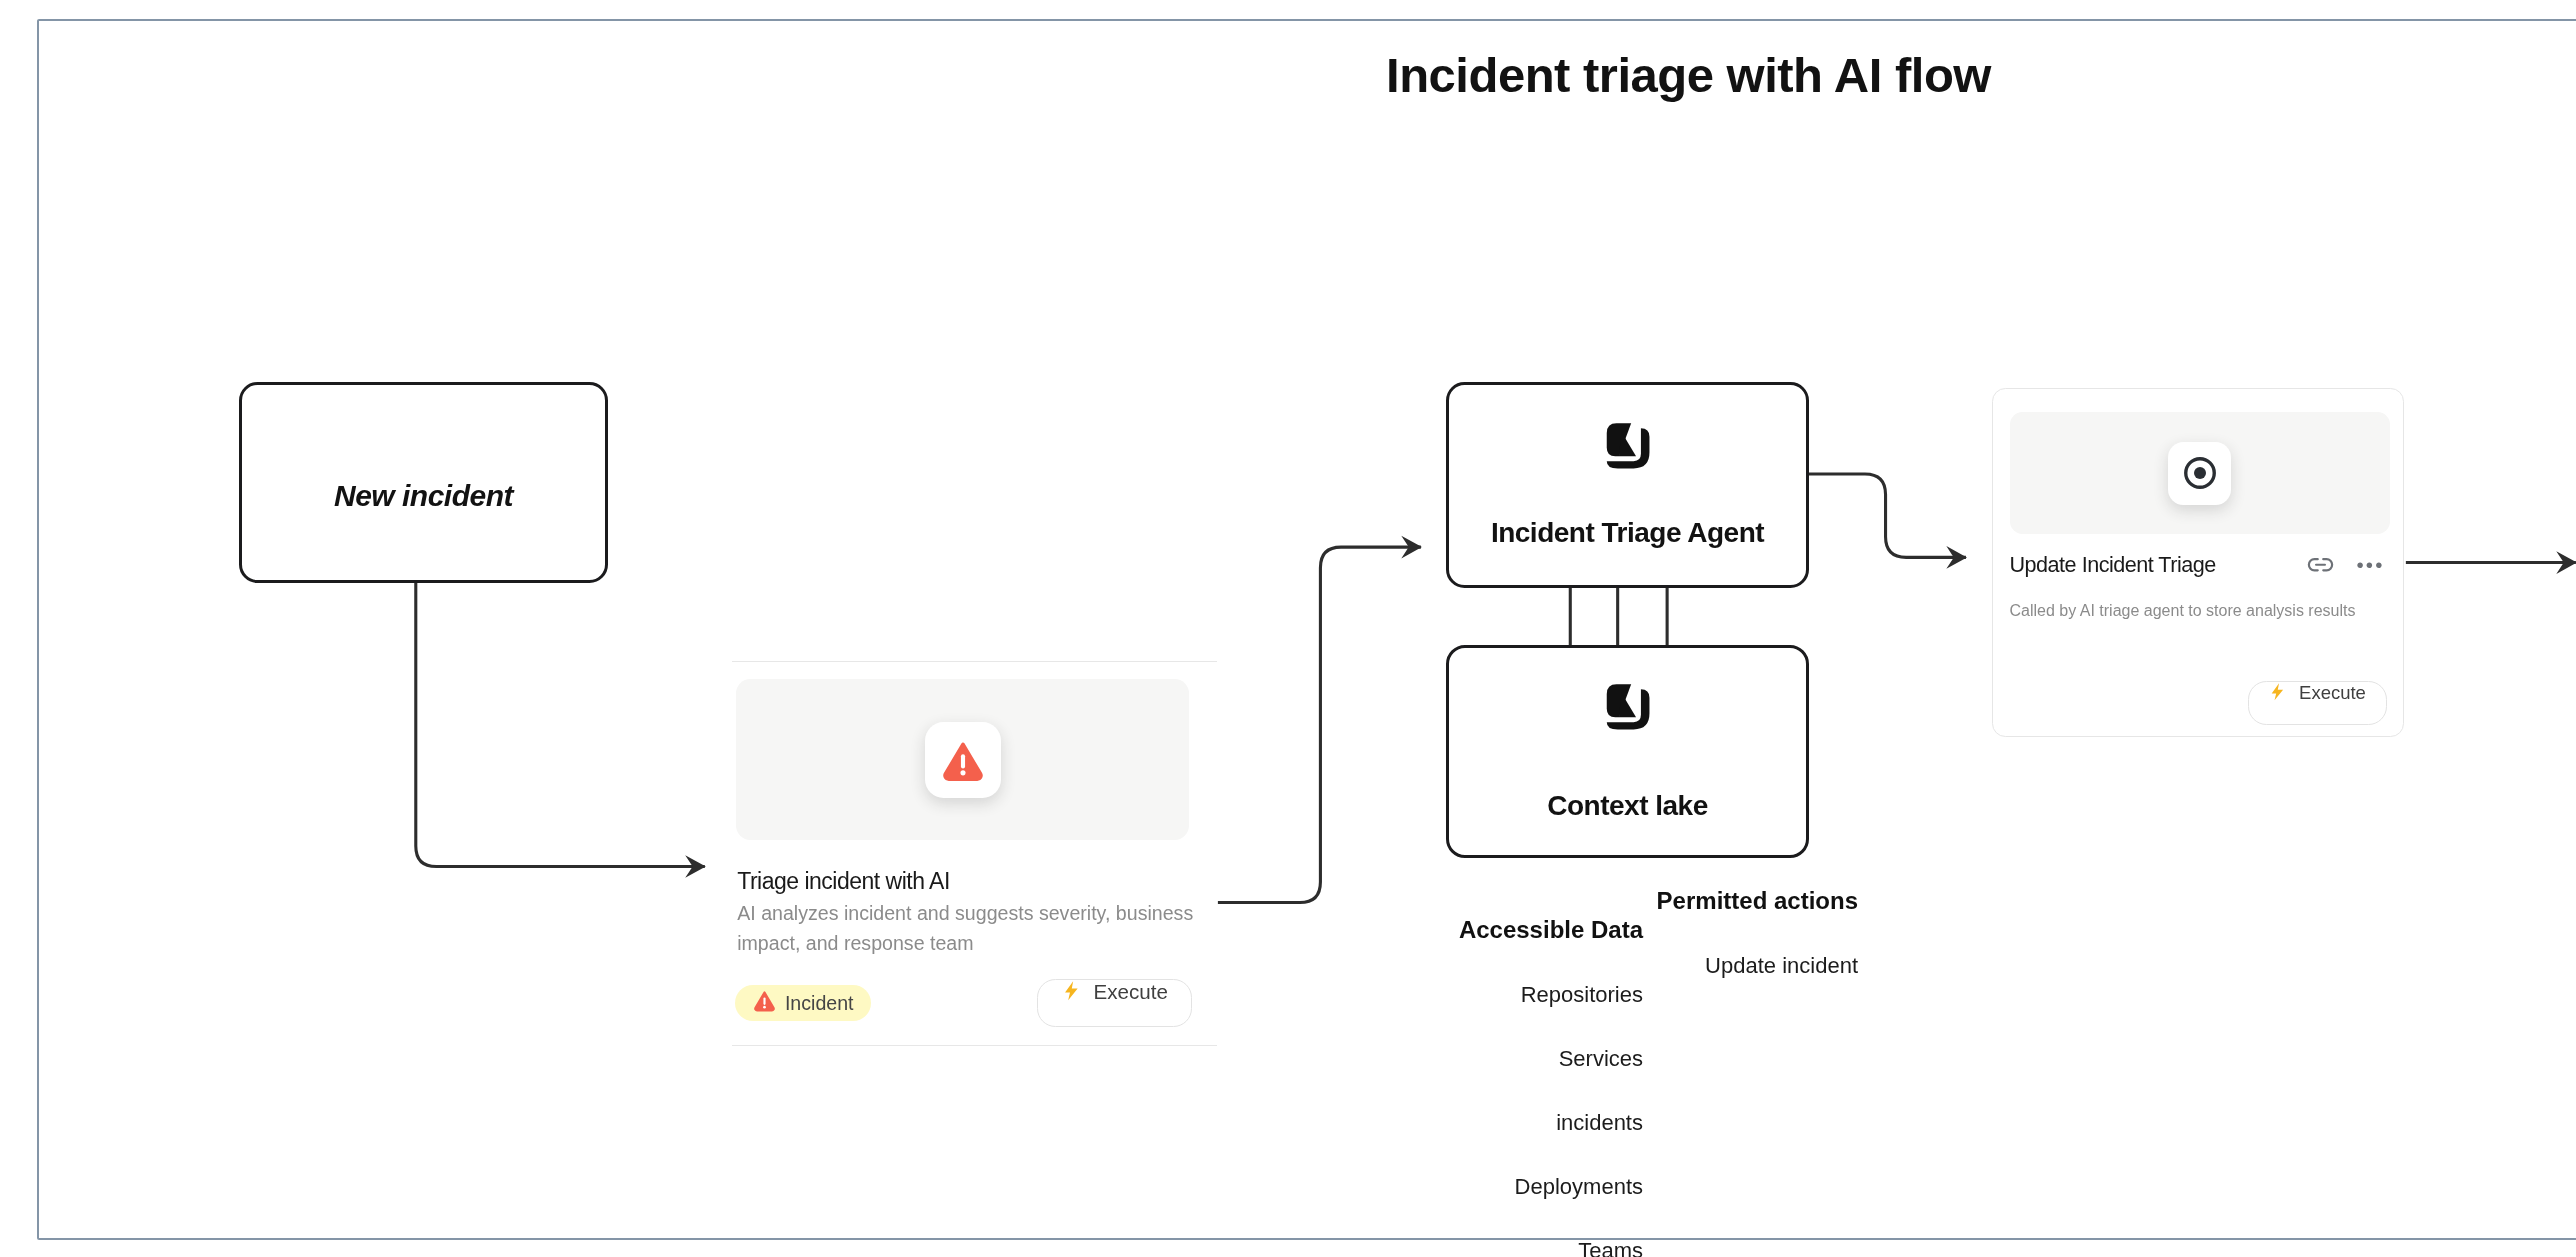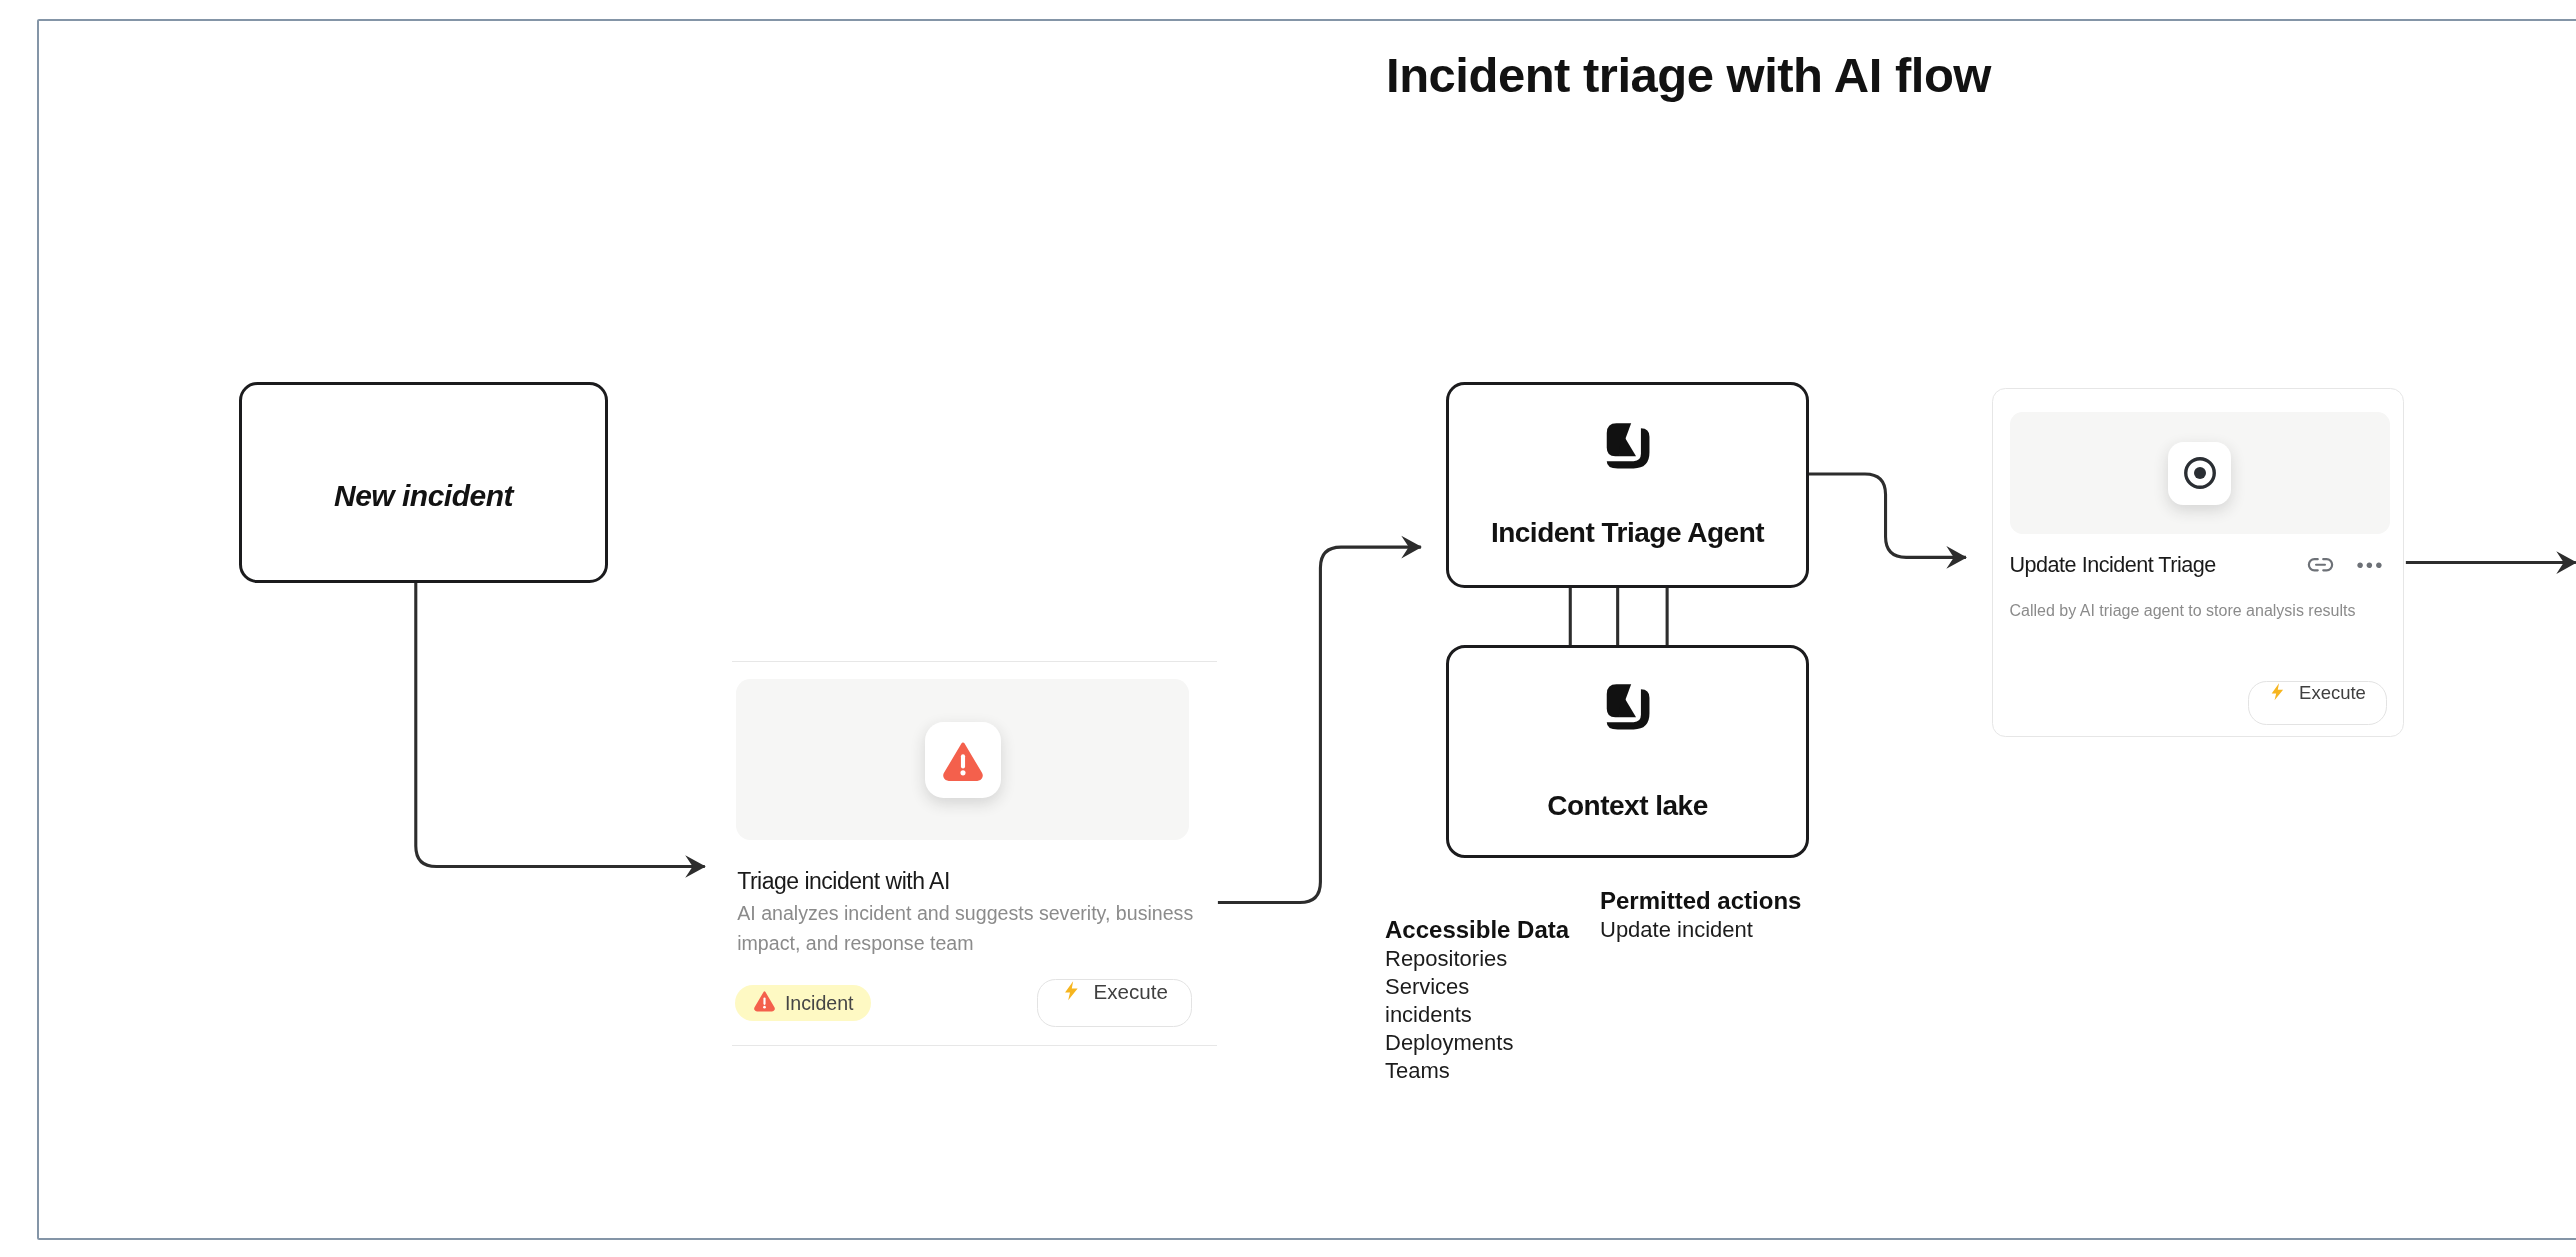--- a/index.html
+++ b/index.html
@@ -29,23 +29,23 @@
           display:flex;align-items:center;justify-content:center;}
   .card-title{position:absolute;font-size:23px;font-weight:400;letter-spacing:-0.5px;color:#1a1a1a;}
   .card-desc{position:absolute;font-size:19.6px;color:#8b8b8b;line-height:1.55;}
   .icon-row{position:absolute;display:flex;align-items:center;gap:23px;color:#6d7177;}
   .dots{font-size:20.6px;letter-spacing:2.1px;color:#6d7177;line-height:1;}
   .badge{position:absolute;display:inline-flex;align-items:center;gap:9.3px;background:#fef9c3;
          border-radius:18.5px;padding:0 17.5px;font-size:19.6px;color:#454545;}
   .exec-btn{position:absolute;display:inline-flex;align-items:flex-start;gap:11.3px;background:#ffffff;
             border:1.5px solid #e3e3e3;border-radius:18.5px;padding:0 23px;font-size:20.6px;color:#3f3f3f;}
   
-  .note{position:absolute;text-align:left;}
+  .note{position:absolute;text-align:right;}
   .note-head{font-size:24px;font-weight:700;color:#111;line-height:30px;}
-  .note-item{font-size:22px;color:#1c1c1c;line-height:28px;}
+  .note-item{font-size:22px;color:#1c1c1c;line-height:28px;margin-top:36px;}
 </style>
 </head>
 <body>
 
 <div class="frame"></div>
 
 <div class="page-title">Incident triage with AI flow</div>
 
 <svg id="wires" viewBox="0 0 6555 2440" width="3377" height="1257">
   <defs>

